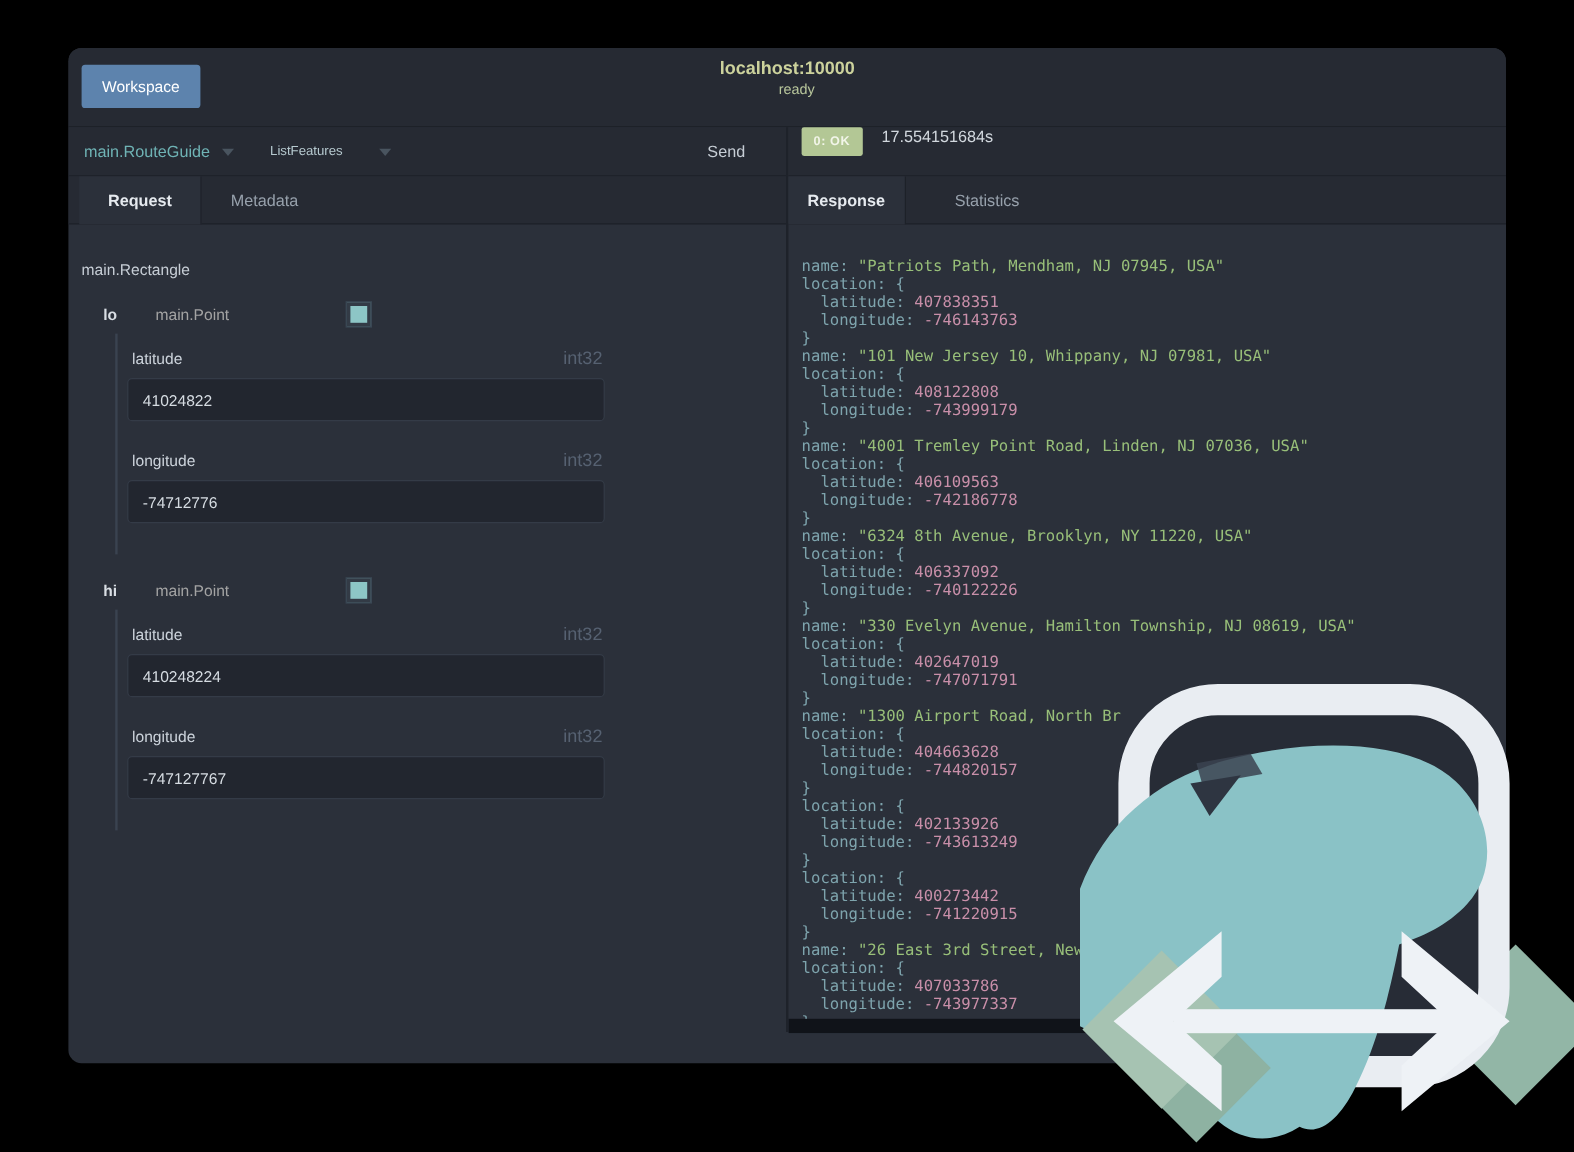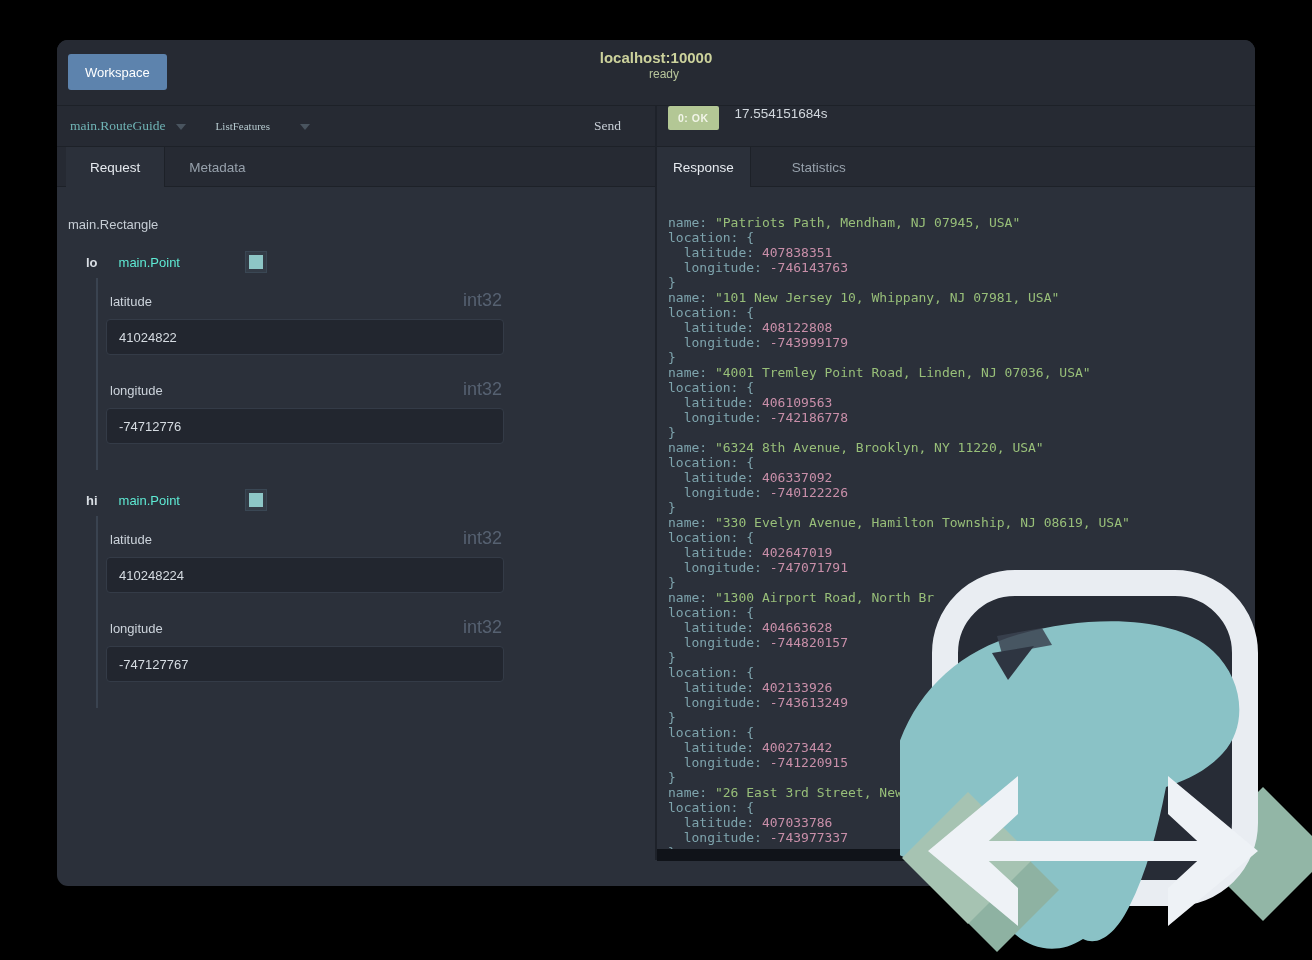--- a/index.html
+++ b/index.html
@@ -29,58 +29,58 @@
   .addr-status{font-size:12px;font-weight:400;color:#b7c59b;line-height:14px;margin-left:16px;}
 
   
   .main{display:flex;height:755px;border-top:1px solid #1d2128;}
   .left-pane{width:598px;height:100%;position:relative;}
   .divider-v{width:2px;background:#1e222a;height:100%;}
   .right-pane{width:598px;height:100%;position:relative;}
 
   
   .toolbar{height:41px;display:flex;align-items:center;padding:0 34px 0 13px;
-           border-bottom:1px solid #1d2128;background:#262a33;font-family:Liberation Serif, serif;}
+           border-bottom:1px solid #1d2128;background:#262a33;}
   .svc{color:#6fb3b5;font-size:13.5px;}
   .mth{color:#b6c9cf;font-size:11px;}
   .dd{display:flex;align-items:center;gap:10px;cursor:pointer;}
   .chev{width:0;height:0;border-left:5px solid transparent;border-right:5px solid transparent;
         border-top:6px solid #49545f;margin-top:2px;}
   .send-btn{margin-left:auto;background:none;border:none;color:#c7ced6;font-size:13.5px;
         font-family:inherit;cursor:pointer;padding:0;}
   .result-bar{height:41px;display:flex;align-items:flex-start;padding:0 0 0 11px;
         border-bottom:1px solid #1d2128;background:#262a33;}
   .badge{background:#b3c795;color:#f2f5e9;font-size:10.5px;font-weight:700;
          border-radius:2px;padding:6px 10px;letter-spacing:.5px;}
   .duration{margin-left:16px;color:#d2d8de;font-size:13.5px;}
 
   
   .tabbar{height:40px;background:#262a33;display:flex;position:relative;}
   .tabbar::after{content:'';position:absolute;left:0;right:0;bottom:0;height:1px;background:#1d2128;}
   .tab{height:100%;display:flex;align-items:center;padding:0 24px;font-size:13.5px;
        color:#97a1ac;cursor:pointer;}
   .tab.active{background:#2b303a;border-right:1px solid #1d2128;color:#e6eaef;
-       font-weight:400;position:relative;z-index:1;}
+       font-weight:700;position:relative;z-index:1;}
   .tabbar.left-tabs{padding-left:9px;}
   .tab.gap{margin-left:17px;}
 
   
   .form-area{padding:30px 0 0 11px;}
   .msg-type{color:#c6cdd5;font-size:13px;}
   .group{margin-top:17px;}
-  .group-head{display:flex;align-items:center;margin-left:18px;height:26px;}
+  .group-head{display:flex;align-items:center;margin-left:18px;height:26px;gap:32px;}
   .gname{color:#d9dee4;font-size:13px;font-weight:600;}
-  .gtype{color:#5eead4;font-size:13px;margin-left:21px;}
+  .gtype{color:#a3a3a3;font-size:13px;}
   .cb{width:20px;height:20px;background:#8dc6c6;border:3px solid #333b46;
       outline:1px solid #3a4754;margin-left:66px;cursor:pointer;display:inline-block;}
   .group-body{border-left:2px solid #3a4350;margin-left:28px;padding:12px 0 2px 8px;margin-top:3px;}
   .frow{width:398px;margin-bottom:24px;}
   .frow-head{display:flex;justify-content:space-between;align-items:baseline;padding:0 2px 0 4px;}
   .flabel{color:#ccd3db;font-size:13px;}
-  .ftype{color:#566171;font-size:18px;}
+  .ftype{color:#566171;font-size:15px;}
   .finput{margin-top:8px;width:398px;height:36px;background:#22262f;border:1px solid #343b47;
       border-radius:4px;color:#d6dce2;font-size:13px;font-family:inherit;padding:0 12px;}
 
   
   .response-area{position:relative;height:674px;overflow:hidden;padding:28px 0 0 11px;}
   .response-output{font-family:"DejaVu Sans Mono",monospace;font-size:13px;line-height:15px;
       white-space:pre;}
   .response-output .k{color:#7ea4ad;}
   .response-output .s{color:#98bf79;}
   .response-output .n{color:#c98fa9;}

